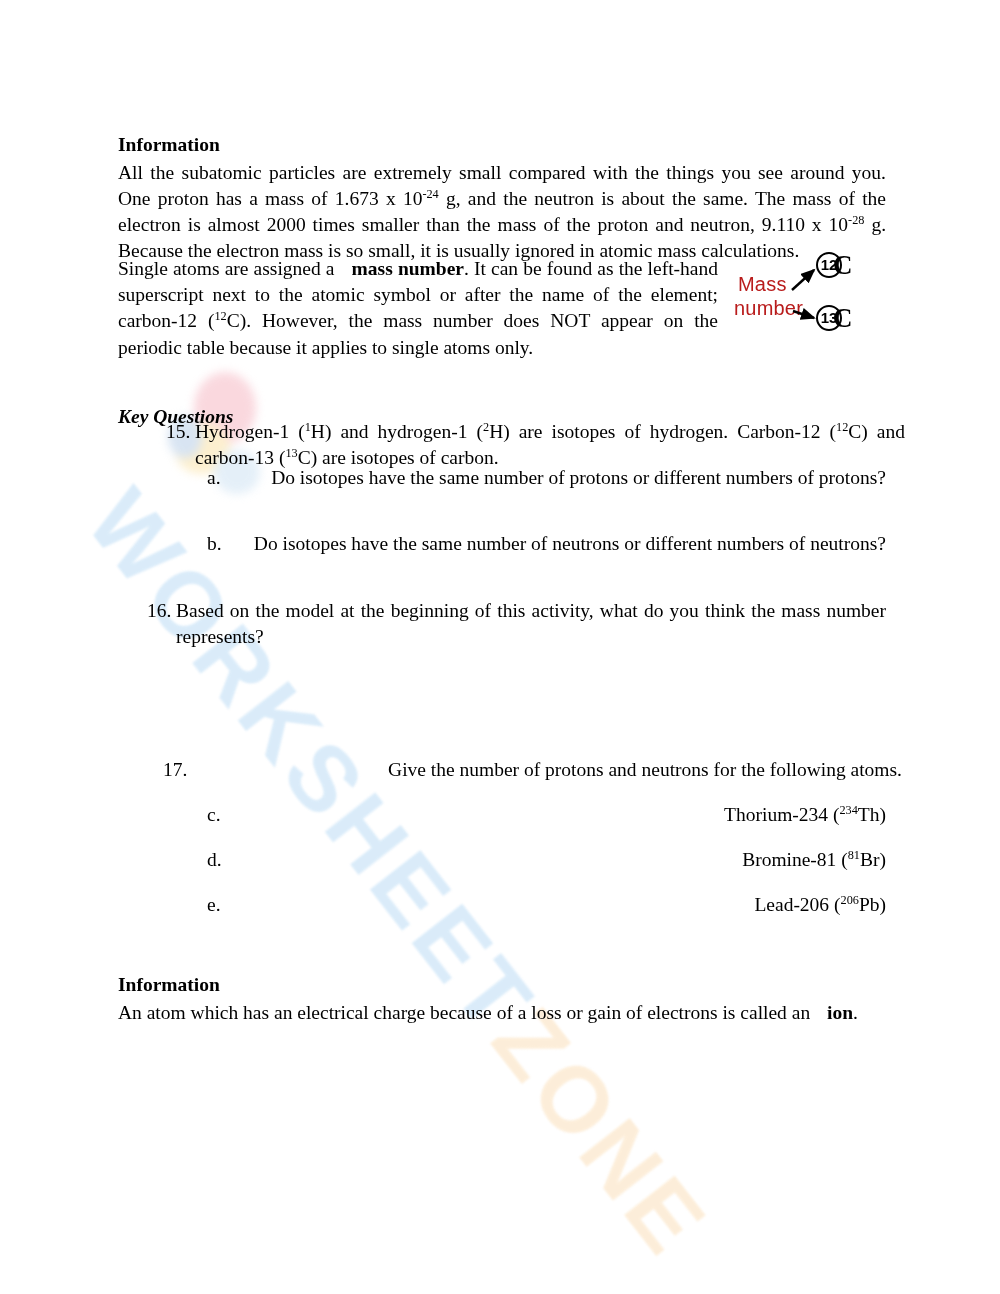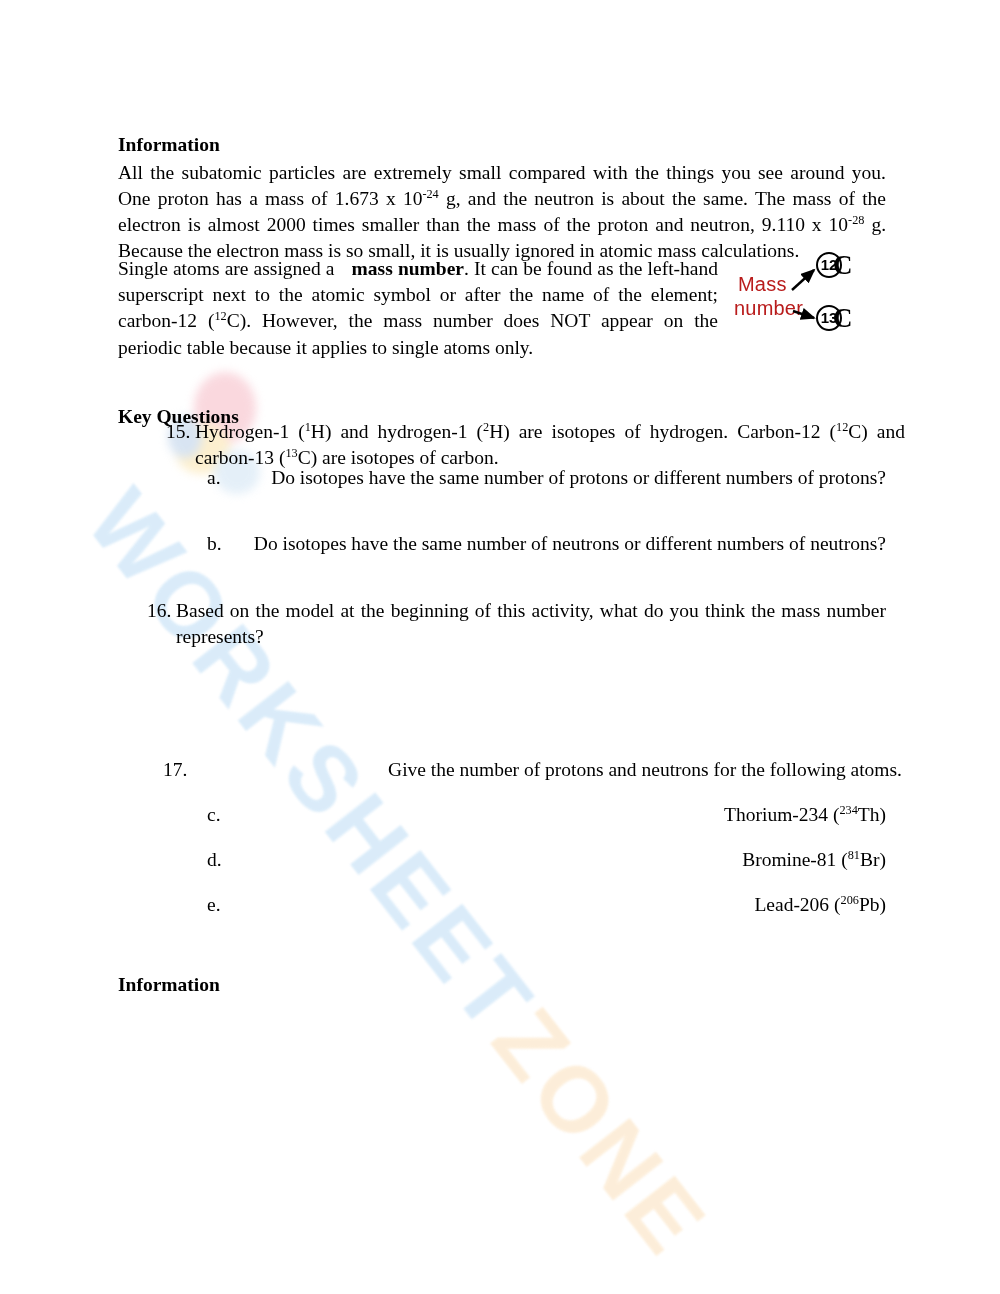--- a/index.html
+++ b/index.html
@@ -218,21 +218,21 @@
         <span class="mnum">12</span>
       </div>
 
       <div class="iso iso-13">
         <span class="sym">C</span>
         <span class="circle"></span>
         <span class="mnum">13</span>
       </div>
     </div>
 
-    <div class="block" style="top:388px;">
+    <div class="block" style="top:388px;font-style:italic;">
       <h2 class="section-head">Key Questions</h2>
     </div>
 
     <div class="q-item" style="left:147px; top:419px; width:739px;margin-left:19px;">
       <span class="q-num">15.</span>
       <span class="q-text"><span>Hydrogen-1 (</span><sup>1</sup><span>H) and hydrogen-1 (</span><sup>2</sup><span>H) are isotopes of hydrogen. Carbon-12 (</span><sup>12</sup><span>C) and carbon-13 (</span><sup>13</sup><span>C) are isotopes of carbon.</span></span>
     </div>
 
     <div class="sub-item" style="left:207px; top:465px; width:679px;">
       <span class="sub-let">a.</span>
@@ -264,16 +264,17 @@
       <span class="q-text nojust"><span>Bromine-81 (</span><sup>81</sup><span>Br)</span></span>
     </div>
 
     <div class="sub-item" style="left:207px; top:892px; width:679px;">
       <span class="sub-let">e.</span>
       <span class="q-text nojust"><span>Lead-206 (</span><sup>206</sup><span>Pb)</span></span>
     </div>
 
     <div class="block" style="top:956px;">
       <h2 class="section-head">Information</h2>
+      <p class="para"><span>An atom which has an electrical charge because of a loss or gain of electrons is called an </span><b class="strong">ion</b><span>.</span></p>
     </div>
 
   </div>
 </div>
 
 </body></html>

